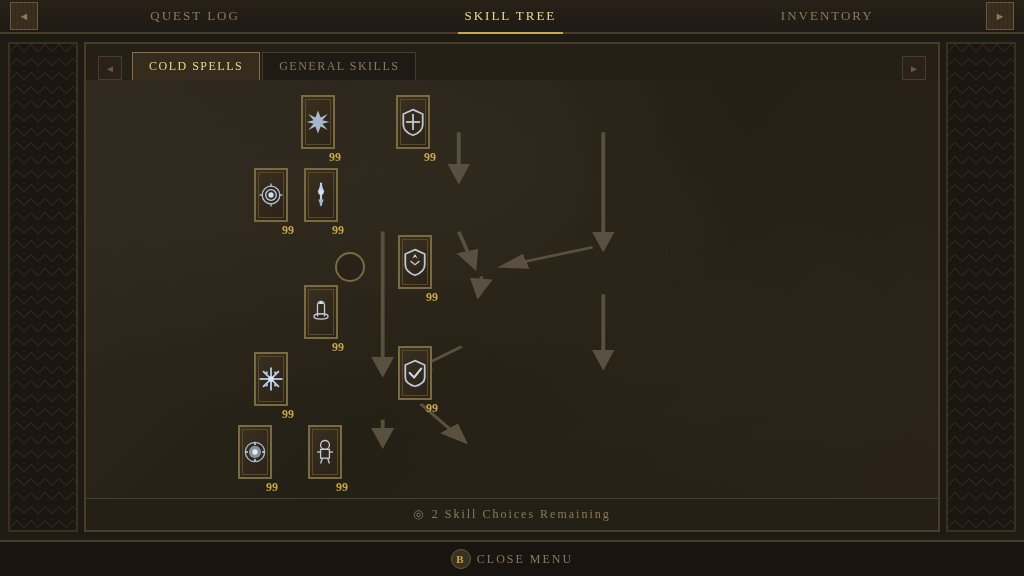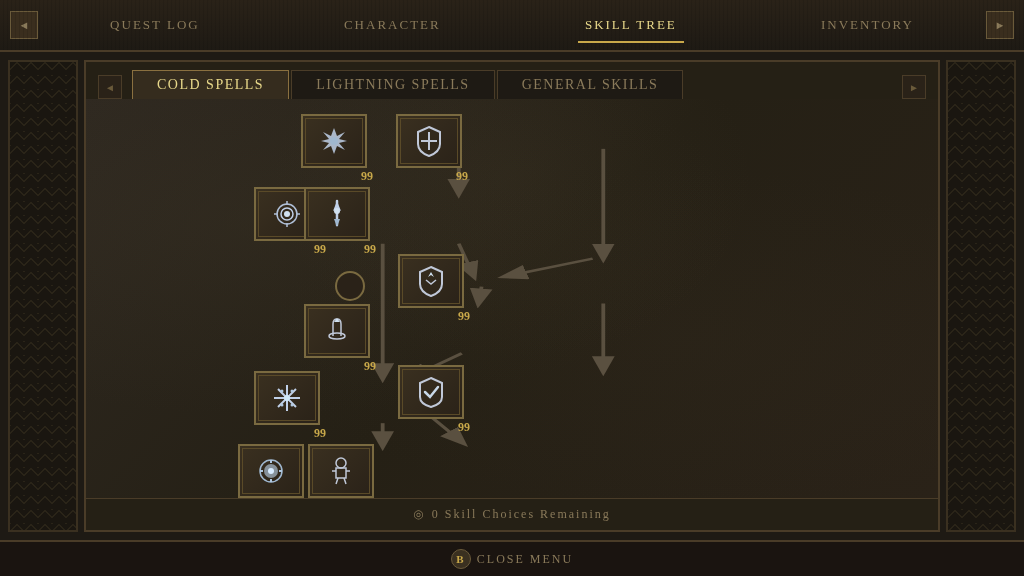--- a/index.html
+++ b/index.html
@@ -15,21 +15,21 @@
       width: 1024px;
       height: 576px;
       background: #1e1a14;
       position: relative;
       display: flex;
       flex-direction: column;
     }
 
     
     .top-nav {
-      height: 52px;
+      height: 34px;
       background: linear-gradient(180deg, #2a2218 0%, #1e1a14 100%);
       border-bottom: 2px solid #4a3c28;
       display: flex;
       align-items: center;
       justify-content: space-between;
       padding: 0 10px;
       position: relative;
     }
 
     .top-nav::before {
@@ -127,22 +127,22 @@
     .skill-tabs {
       display: flex;
       padding: 8px 12px 0;
       gap: 2px;
       align-items: flex-end;
       background: #252015;
       position: relative;
     }
 
     .skill-tab {
-      padding: 6px 24px;
-      font-size: 14px;
+      padding: 6px 16px;
+      font-size: 12px;
       letter-spacing: 1.5px;
       text-transform: uppercase;
       color: #8a7a5a;
       cursor: pointer;
       border: 1px solid #4a3c28;
       border-bottom: none;
       background: #1e1a14;
       position: relative;
     }
 
@@ -209,21 +209,21 @@
 
     
     .skill-node {
       position: absolute;
       display: flex;
       flex-direction: column;
       align-items: center;
     }
 
     .skill-icon {
-      width: 66px;
+      width: 34px;
       height: 54px;
       background: linear-gradient(135deg, #3a3020 0%, #2a2218 100%);
       border: 2px solid #7a6a40;
       display: flex;
       align-items: center;
       justify-content: center;
       cursor: pointer;
       position: relative;
       text-align: center;
     }
@@ -310,37 +310,35 @@
   </style>
 </head>
 <body>
 
 <div class="game-frame">
 
   <div class="top-nav">
     <div class="nav-corner-icon">◄</div>
     <div class="nav-items">
       <div class="nav-item">Quest Log</div>
-      <div class="nav-item">Character</div>
       <div class="nav-item active">Skill Tree</div>
       <div class="nav-item">Inventory</div>
     </div>
     <div class="nav-corner-icon">►</div>
   </div>
 
   <div class="main-content">
 
     <div class="side-panel"></div>
 
     <div class="skill-panel">
 
       <div class="skill-tabs">
         <div class="tab-corner-left">◄</div>
         <div class="skill-tab active">Cold Spells</div>
-        <div class="skill-tab">Lightning Spells</div>
         <div class="skill-tab">General Skills</div>
         <div class="tab-corner-icon">►</div>
       </div>
 
       <div class="skill-tree-area">
 
         <svg class="connections-svg" viewBox="0 0 560 400" preserveAspectRatio="none">
 
           <line x1="245" y1="50" x2="245" y2="95" stroke="#5a5040" stroke-width="2.5" marker-end="url(#arrow)"></line>
 
@@ -494,21 +492,21 @@
               <line x1="20" y1="24" x2="22" y2="30" stroke="#c0c8d8" stroke-width="1.5"></line>
             </svg>
             <span class="skill-count">99</span>
           </div>
         </div>
 
       </div>
 
       <div class="bottom-bar">
         <span style="margin-right:6px;">◎</span>
-        <span>0 Skill Choices Remaining</span>
+        <span>2 Skill Choices Remaining</span>
       </div>
 
     </div>
 
     <div class="side-panel"></div>
 
   </div>
 
   <div class="footer">
     <div class="footer-btn">

